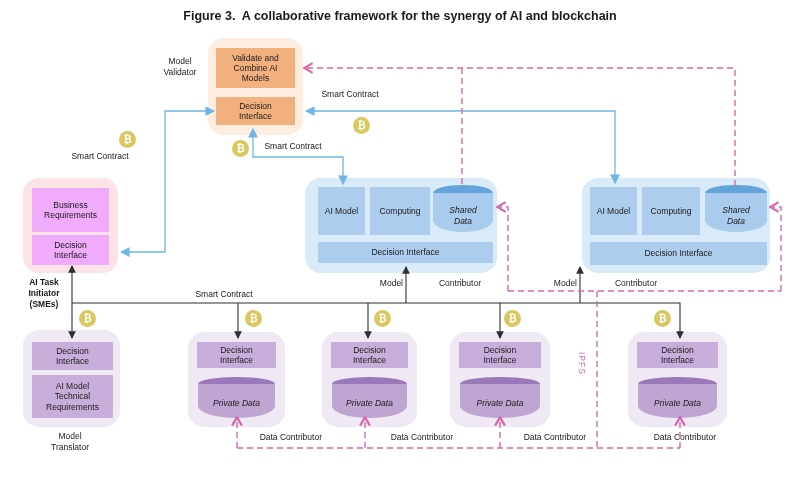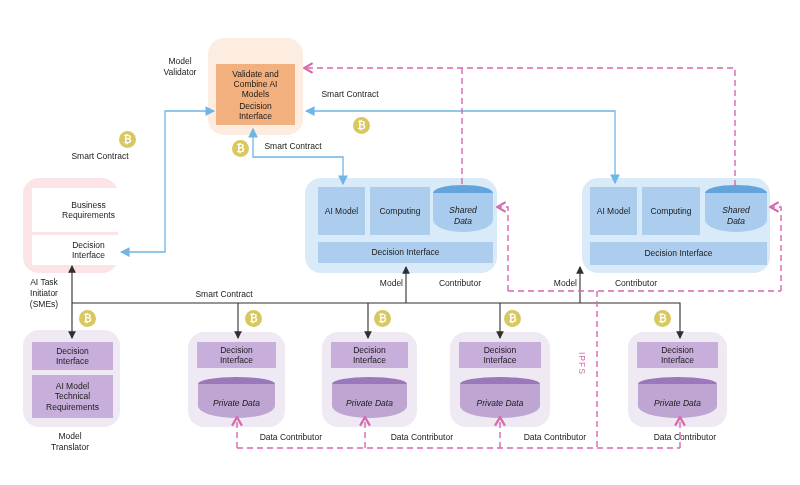--- a/index.html
+++ b/index.html
@@ -17,50 +17,51 @@
          background:#D9C75F;color:#fff;display:flex;align-items:center;justify-content:center;
          font-size:10px;font-weight:bold;z-index:2;font-family:"DejaVu Sans",sans-serif;}
   .cyl{position:absolute;font-style:italic;}
   .cyl .top{position:absolute;left:0;top:0;width:100%;border-radius:50%;}
   .cyl .body{position:absolute;left:0;width:100%;}
   .cyl .ctext{position:absolute;left:0;width:100%;display:flex;align-items:center;
         justify-content:center;text-align:center;font-size:8.5px;line-height:1.2;white-space:pre-line;}
   .blue .top{background:#63A4DB;} .blue .body{background:#A9CBED;border-radius:0 0 50% 50%/0 0 12px 12px;}
   .purp .top{background:#9B78B9;} .purp .body{background:#BEA5D2;border-radius:0 0 50% 50%/0 0 12px 12px;}
   .obox{background:#F3B07F;} .ocontainer{background:#FCEDE0;}
-  .pkbox{background:#ffffff;padding-left:18px;} .pkcontainer{background:#FBE3E6;}
+  .pkbox{background:#f0abfc;} .pkcontainer{background:#FBE3E6;}
   .blbox{background:#ADCDEF;} .blcontainer{background:#D9EAF9;}
   .pubox{background:#C8AFDB;} .pucontainer{background:#EFE9F4;}
   .ipfs{position:absolute;left:577px;top:352px;writing-mode:vertical-rl;
         font-size:8.5px;letter-spacing:1px;color:#D668AE;z-index:2;}
   svg.wires{position:absolute;left:0;top:0;z-index:3;pointer-events:none;}
 </style>
 </head>
 <body>
 
 <div class="stage">
 
+  <div class="title">Figure 3.  A collaborative framework for the synergy of AI and blockchain</div>
 
   <div class="node ocontainer" style="left:208px;top:38px;width:95px;height:97px;">
-    <div class="box obox" style="left:8px;top:26px;width:79px;height:40px;">Validate and
+    <div class="box obox" style="left:8px;top:10px;width:79px;height:40px;">Validate and
 Combine AI
 Models</div>
     <div class="box obox" style="left:8px;top:59px;width:79px;height:28px;">Decision
 Interface</div>
   </div>
   <div class="lbl" style="left:143px;top:56px;width:74px;">Model
 Validator</div>
 
   <div class="node pkcontainer" style="left:23px;top:178px;width:95px;height:95px;">
     <div class="box pkbox" style="left:9px;top:10px;width:77px;height:44px;">Business
 Requirements</div>
     <div class="box pkbox" style="left:9px;top:57px;width:77px;height:30px;">Decision
 Interface</div>
   </div>
-  <div class="lbl" style="left:8px;top:277px;width:72px;">AI Task
+  <div class="lbl" style="left:8px;top:277px;width:72px;font-weight:bold;">AI Task
 Initiator
 (SMEs)</div>
 
   <div class="node blcontainer" style="left:305px;top:178px;width:192px;height:95px;">
     <div class="box blbox" style="left:13px;top:9px;width:47px;height:48px;">AI Model</div>
     <div class="box blbox" style="left:65px;top:9px;width:60px;height:48px;">Computing</div>
     <div class="cyl blue" style="left:128px;top:7px;width:60px;height:47px;">
       <div class="top" style="height:16px;"></div>
       <div class="body" style="top:8px;height:39px;"></div>
       <div class="ctext" style="top:14px;height:33px;">Shared

